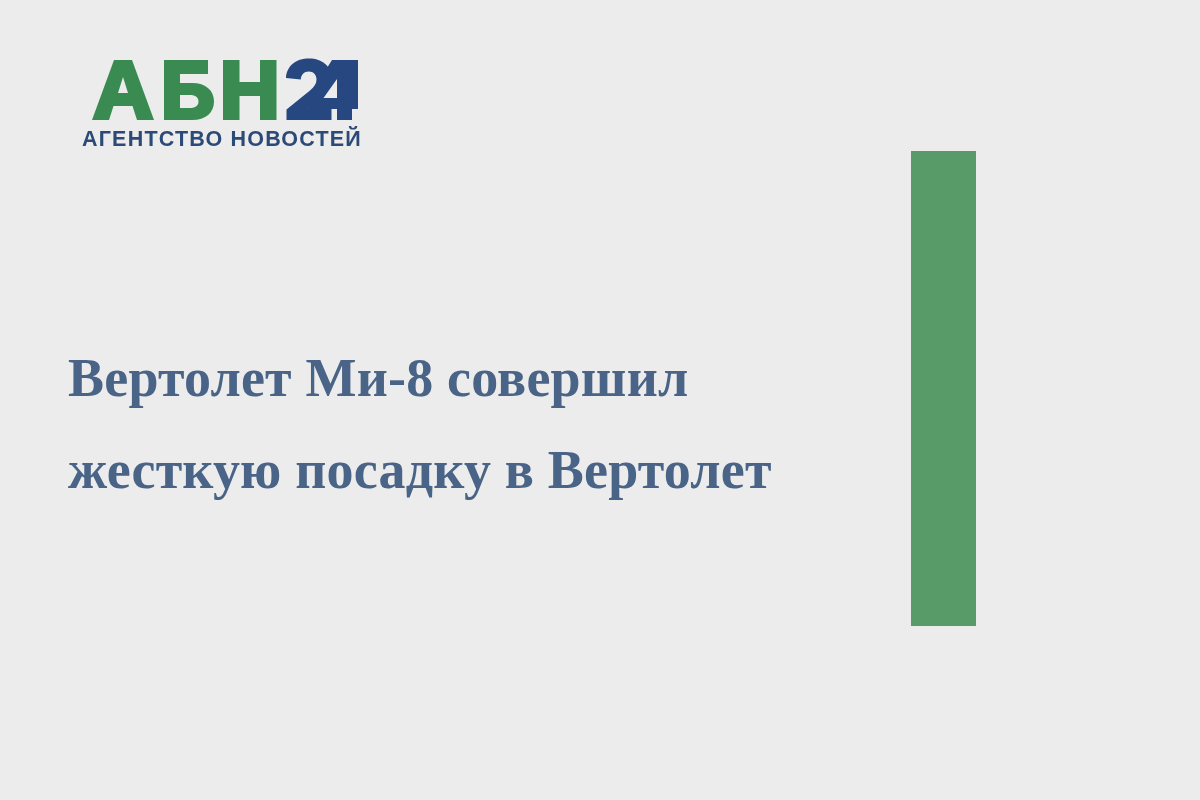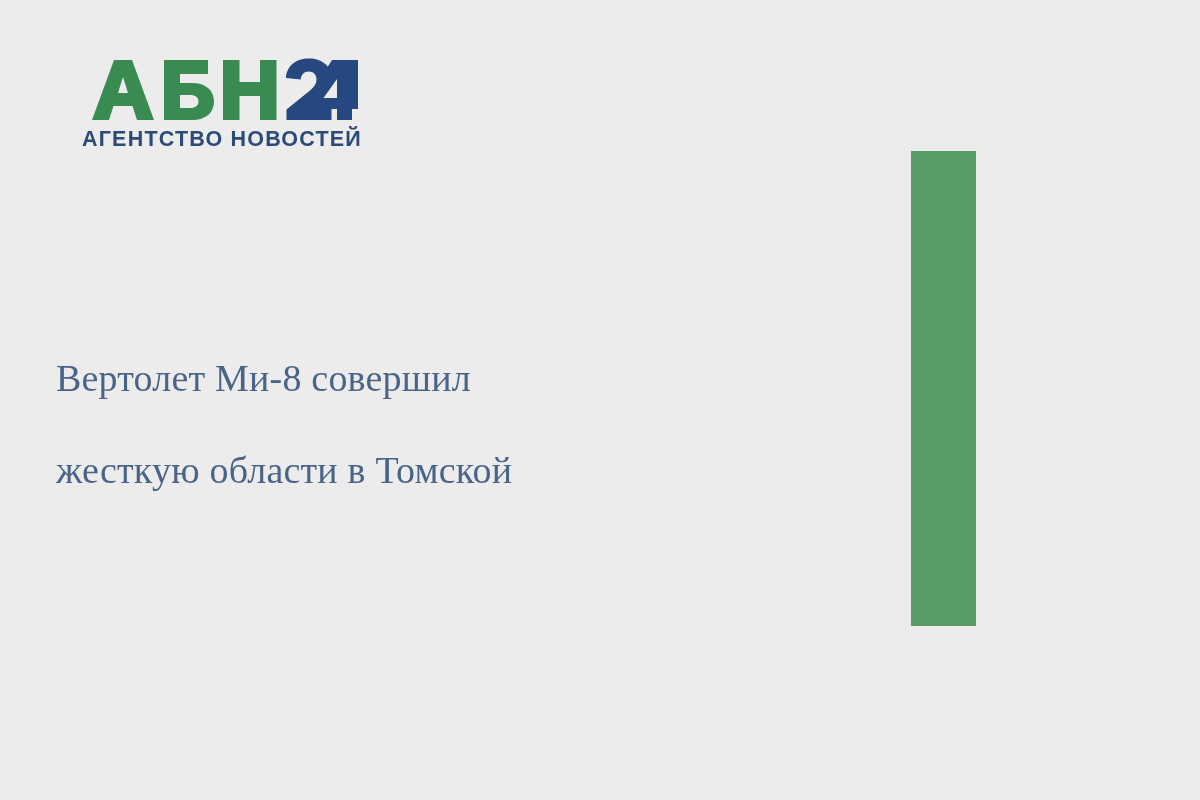--- a/index.html
+++ b/index.html
@@ -42,26 +42,26 @@
     font-weight: 700;
     letter-spacing: 1.2px;
     color: #2c4a78;
     white-space: nowrap;
     line-height: 1;
   }
 
   
   #headline {
     position: absolute;
-    left: 56px;
+    left: 68px;
     top: 332px;
     width: 820px;
     font-family: "Liberation Serif", "DejaVu Serif", serif;
-    font-weight: 400;
-    font-size: 38px;
+    font-weight: 700;
+    font-size: 54px;
     line-height: 92px;
     color: #4a6487;
     letter-spacing: 0.2px;
   }
   #headline .hl-line {
     display: block;
     white-space: nowrap;
   }
 
   
@@ -116,20 +116,20 @@
 
       <path d="M268.5 2 L278 2 L278 40 L278 40 L278 51 L272 51 L272 62
                L257 62 L257 51 L228 51 L228 40 L252 2 L268.5 2 Z
                M257 21 L243.5 40 L257 40 Z" fill="#26477f"></path>
     </svg>
     <span id="logo-tagline" style="color: rgb(44, 74, 120);">АГЕНТСТВО НОВОСТЕЙ</span>
   </div>
 
   <div id="headline" style="color: rgb(74, 100, 135);">
     <span class="hl-line">Вертолет Ми-8 совершил</span>
-    <span class="hl-line">жесткую области в Томской</span>
+    <span class="hl-line">жесткую посадку в Вертолет</span>
   </div>
 
   <div class="deco-bar" id="deco-bar-1" style="left: 911px; top: 151px; width: 65px; height: 475px; background: rgb(88, 154, 104);"></div>
   <div class="deco-bar" id="deco-bar-2" style="left: 996px; top: 232px; width: 64px; height: 568px; background: rgb(88, 154, 104);"></div>
   <div class="deco-bar" id="deco-bar-3" style="left: 1078px; top: 289px; width: 65px; height: 423px; background: rgb(76, 100, 137);"></div>
 
 </div>
 
 </body></html>

